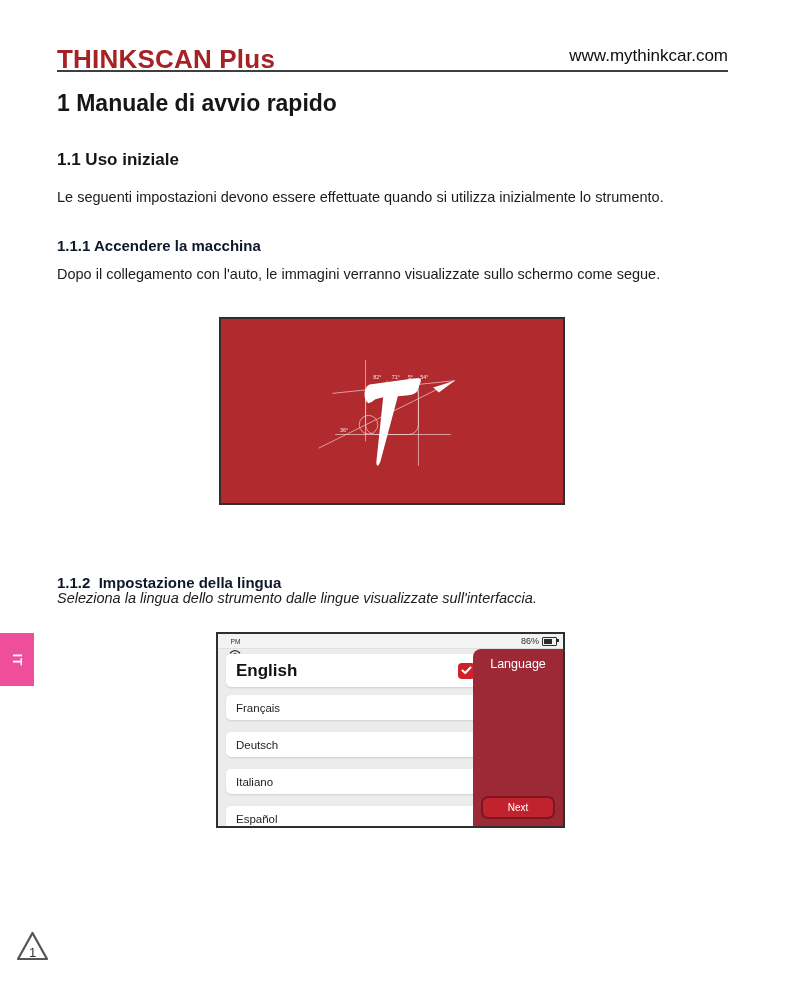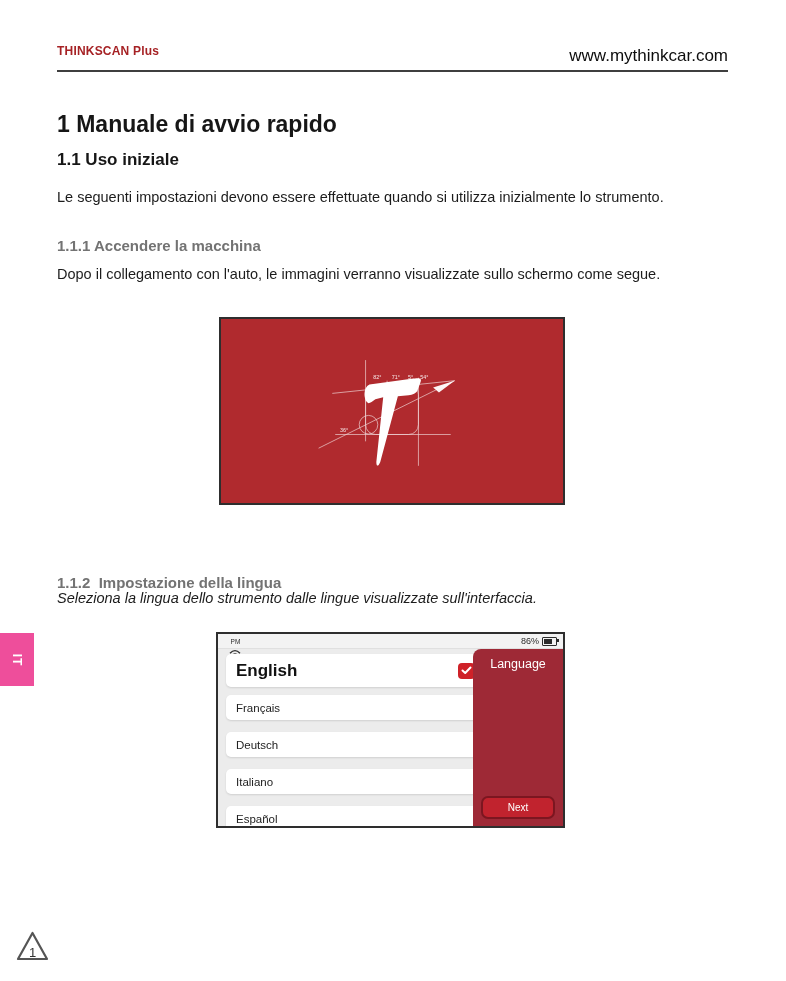--- a/index.html
+++ b/index.html
@@ -1,28 +1,28 @@
 <!DOCTYPE html>
 <html><head>
 <meta charset="utf-8">
 <style>
   html,body{margin:0;padding:0;background:#fff;}
   .page{position:relative;width:786px;height:981px;background:#ffffff;
         font-family:"Liberation Sans",sans-serif;color:#1c1c1c;overflow:hidden;}
 
   
-  .brand{position:absolute;left:57px;top:44px;font-size:12px;font-weight:bold;
+  .brand{position:absolute;left:57px;top:44px;font-size:26px;font-weight:bold;
          color:#a62225;letter-spacing:.2px;}
   .website{position:absolute;right:58px;top:46px;font-size:17px;color:#0d0d0d;}
   .header-rule{position:absolute;left:57px;top:70px;width:671px;height:2px;background:#3f3f3f;}
 
   
-  .h1{position:absolute;left:57px;top:111px;font-size:23px;font-weight:bold;color:#161616;}
+  .h1{position:absolute;left:57px;top:90px;font-size:23px;font-weight:bold;color:#161616;}
   .h2{position:absolute;left:57px;top:150px;font-size:17px;font-weight:bold;color:#161616;}
-  .h3{position:absolute;left:57px;font-size:15px;font-weight:bold;color:#737373;white-space:pre-wrap;}
+  .h3{position:absolute;left:57px;font-size:15px;font-weight:bold;color:#0f172a;white-space:pre-wrap;}
   .h3a{top:237px;}
   .h3b{top:574px;}
   .body-p{position:absolute;left:57px;width:671px;font-size:14.5px;line-height:21px;
           text-align:justify;color:#1c1c1c;}
   .p1{top:187px;}
   .p2{top:264px;}
   .p3{top:588px;text-align:left;font-style:italic;}
 
   
   .boot{position:absolute;left:219px;top:317px;width:346px;height:188px;

